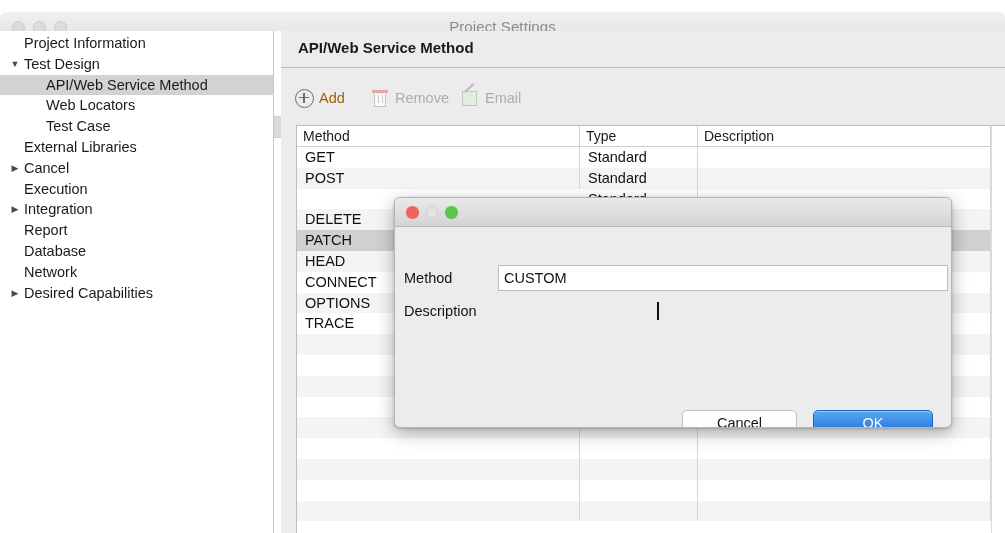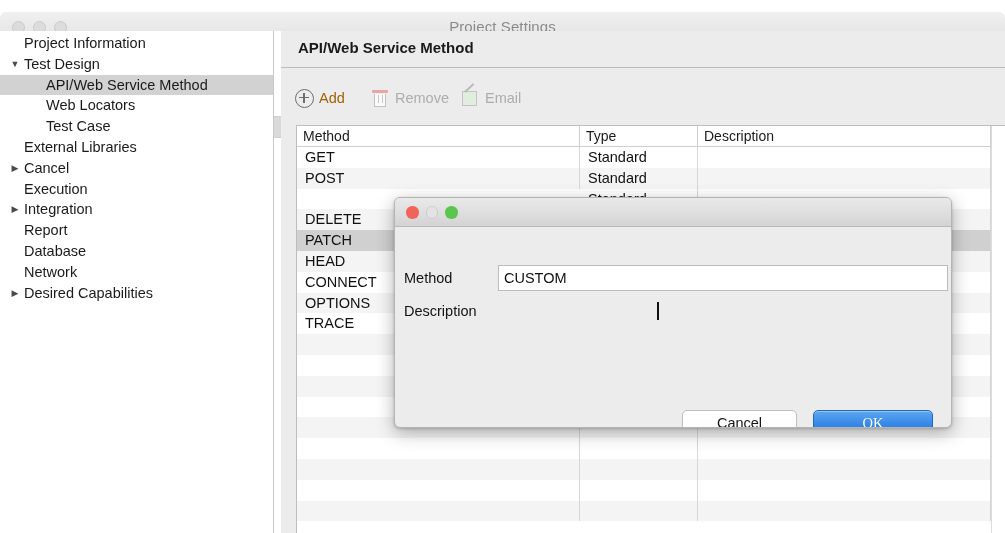--- a/index.html
+++ b/index.html
@@ -466,18 +466,18 @@
 
     <div class="dlg-body">
 
       <div class="field-label" style="left:9px; top:43px;">Method</div>
       <input class="text-input ti-plain" type="text" style="left: 103px; top: 38px; width: 450px; height: 26px;" value="CUSTOM">
 
       <div class="field-label" style="left:9px; top:76px;">Description</div>
       <div class="caret" id="desc-caret" style="left: 262.312px; top: 75px; height: 18px;"></div>
 
       <div class="btn btn-cancel" style="left:287px; top:183px; width:115px;">Cancel</div>
-      <div class="btn btn-ok" style="left:418px; top:183px; width:120px;font-family:Liberation Serif, serif;">OK</div>
+      <div class="btn btn-ok" style="left:418px; top:183px; width:120px;">OK</div>
 
     </div>
   </div>
 
 </div>
 
 </body></html>

